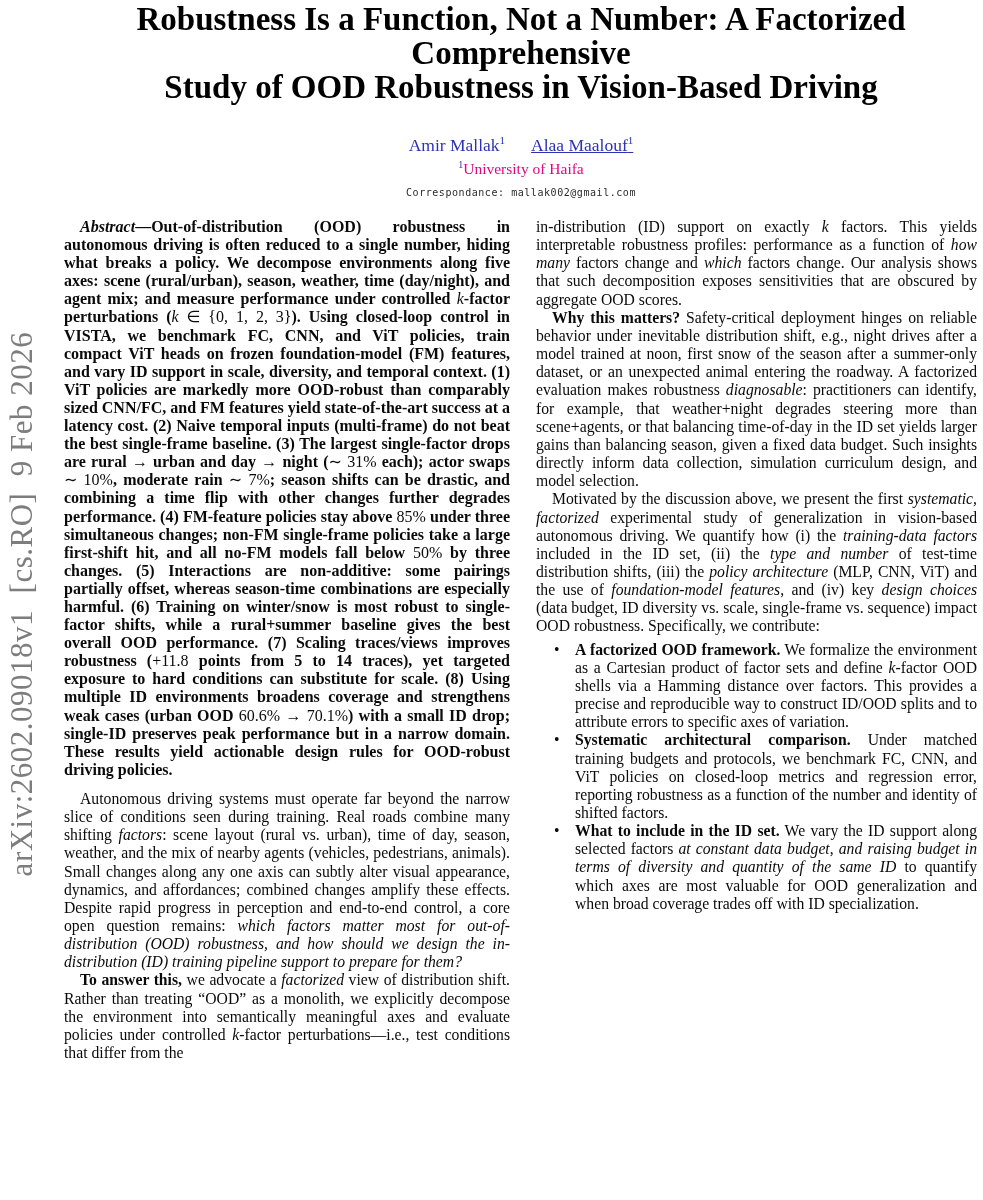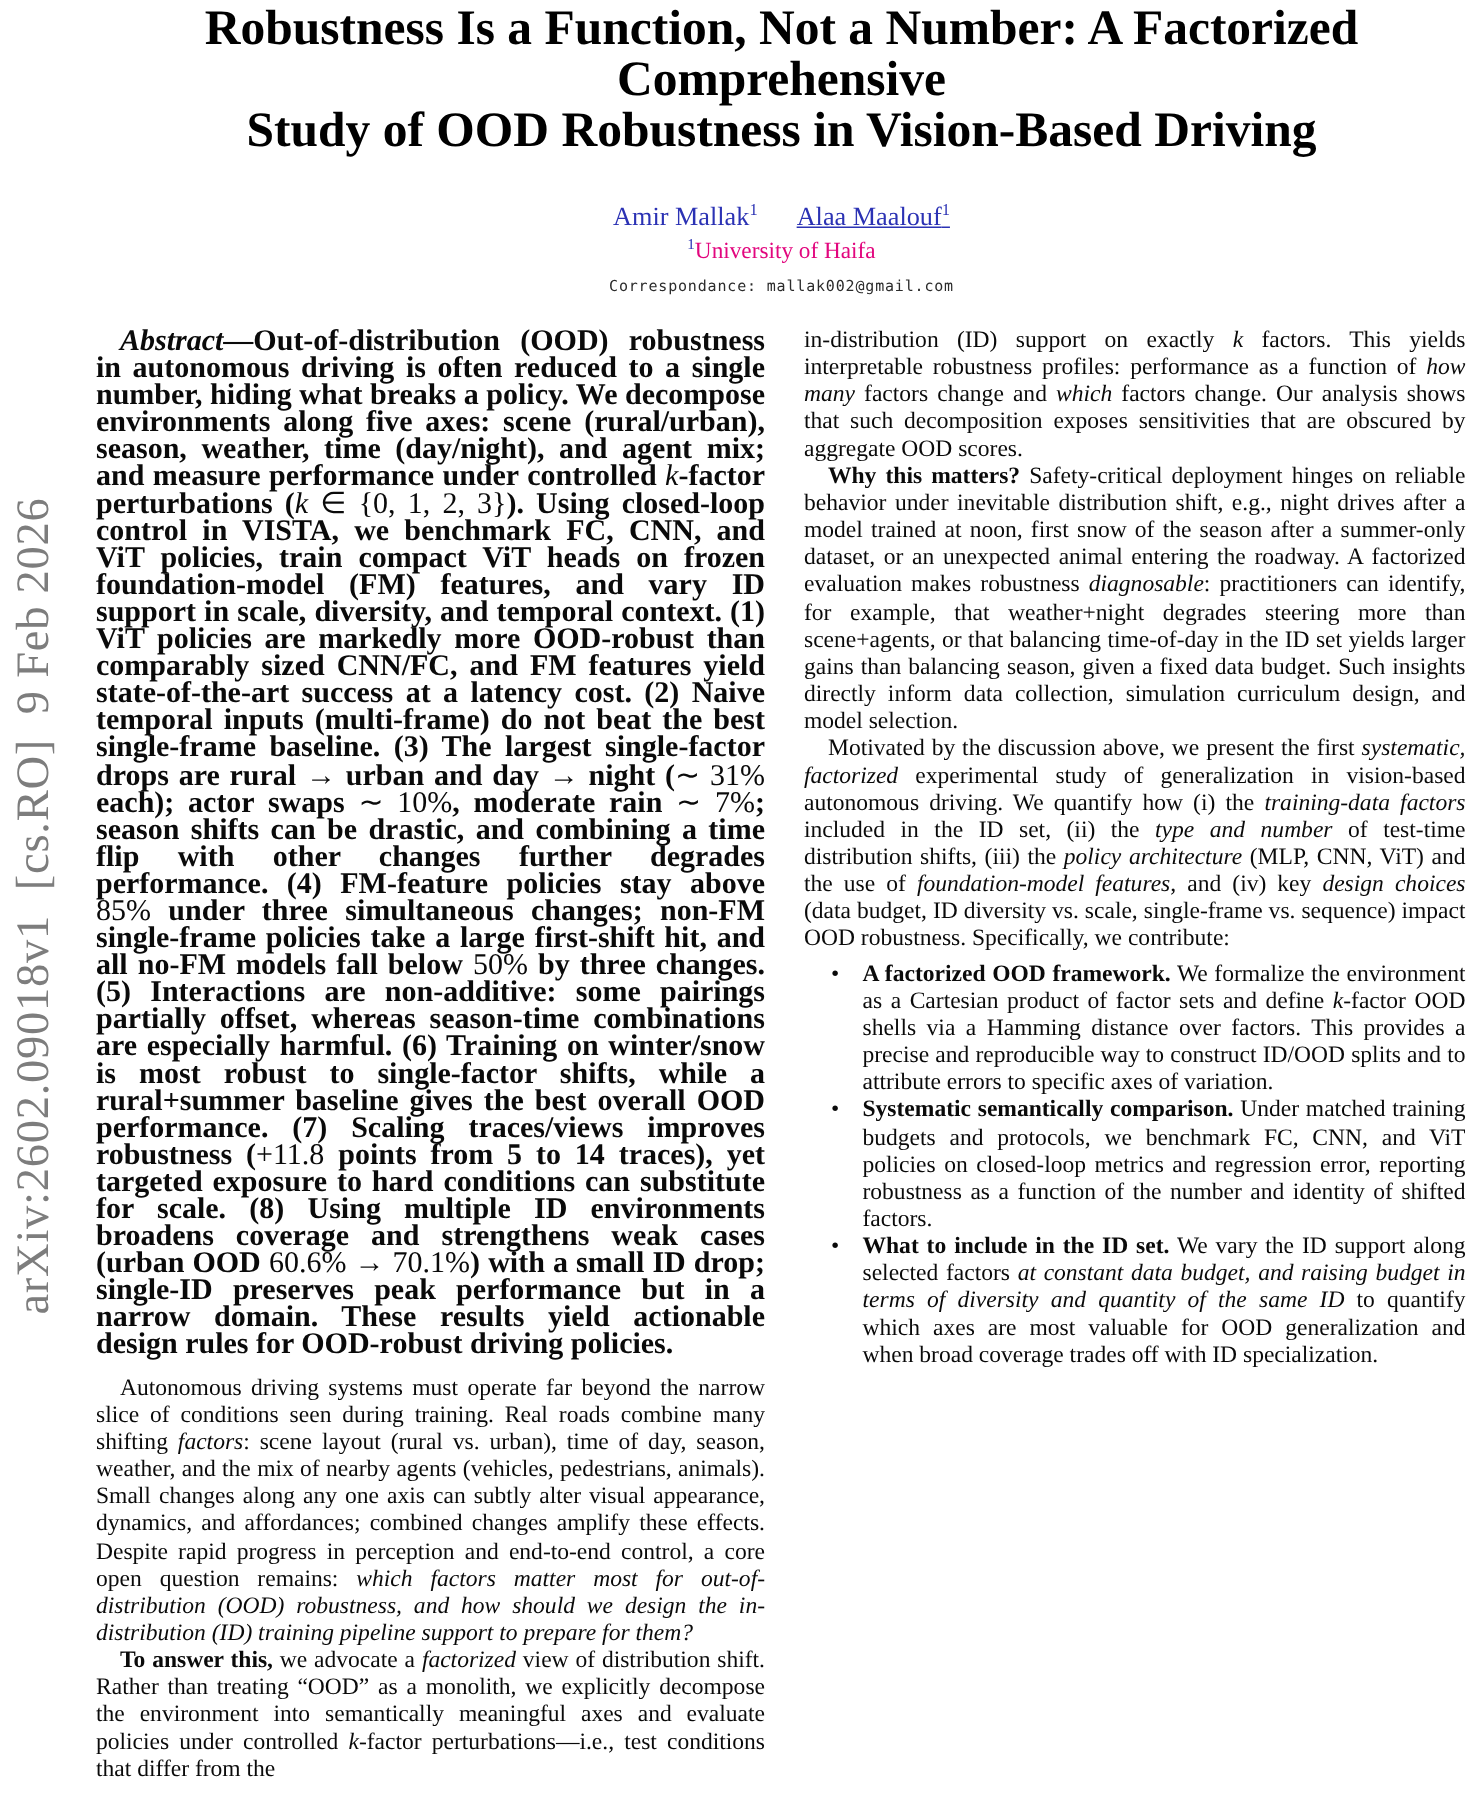--- a/index.html
+++ b/index.html
@@ -25,21 +25,21 @@
                   font-family:"DejaVu Sans Mono",monospace;color:#2b2b2b;}
 
   
   .col{position:absolute;top:218px;bottom:0;text-align:justify;overflow:hidden;}
   .col-left{left:64px;width:446px;}
   .col-right{left:536px;width:441px;}
 
   p{margin:0;text-indent:16px;font-size:15.7px;line-height:18.15px;}
   p.noindent{text-indent:0;}
 
-  .abstract{font-size:20px;line-height:18.1px;font-weight:700;margin-bottom:11px;}
+  .abstract{font-size:16px;line-height:18.1px;font-weight:700;margin-bottom:11px;}
 
   .sec-head{text-indent:0;text-align:center;margin:12px 0 8px;
             font-size:16px;font-weight:400;}
   .sec-title{font-variant:small-caps;letter-spacing:0.4px;margin-left:9px;}
 
   .subsec-head{text-indent:0;text-align:left;font-style:italic;
                font-size:15.7px;margin:15px 0 10px;}
   .subsec-title{margin-left:6px;}
 
   ul.contrib{margin:5px 0 0;padding:0;list-style:none;}
@@ -77,16 +77,16 @@
   <p><span class="s-n">Autonomous driving systems must operate far beyond the narrow slice of conditions seen during training. Real roads combine many shifting </span><span class="s-i">factors</span><span class="s-n">: scene layout (rural vs. urban), time of day, season, weather, and the mix of nearby agents (vehicles, pedestrians, animals). Small changes along any one axis can subtly alter visual appearance, dynamics, and affordances; combined changes amplify these effects. Despite rapid progress in perception and end-to-end control, a core open question remains: </span><span class="s-i">which factors matter most for out-of-distribution (OOD) robustness, and how should we design the in-distribution (ID) training pipeline support to prepare for them?</span></p>
   <p><span class="s-b">To answer this,</span><span class="s-n"> we advocate a </span><span class="s-i">factorized</span><span class="s-n"> view of distribution shift. Rather than treating “OOD” as a monolith, we explicitly decompose the environment into semantically meaningful axes and evaluate policies under controlled </span><span class="s-mi">k</span><span class="s-n">-factor perturbations—i.e., test conditions that differ from the</span></p>
 </div>
 
 <div class="col col-right">
   <p class="noindent"><span class="s-n">in-distribution (ID) support on exactly </span><span class="s-mi">k</span><span class="s-n"> factors. This yields interpretable robustness profiles: performance as a function of </span><span class="s-i">how many</span><span class="s-n"> factors change and </span><span class="s-i">which</span><span class="s-n"> factors change. Our analysis shows that such decomposition exposes sensitivities that are obscured by aggregate OOD scores.</span></p>
   <p><span class="s-b">Why this matters?</span><span class="s-n"> Safety-critical deployment hinges on reliable behavior under inevitable distribution shift, e.g., night drives after a model trained at noon, first snow of the season after a summer-only dataset, or an unexpected animal entering the roadway. A factorized evaluation makes robustness </span><span class="s-i">diagnosable</span><span class="s-n">: practitioners can identify, for example, that weather+night degrades steering more than scene+agents, or that balancing time-of-day in the ID set yields larger gains than balancing season, given a fixed data budget. Such insights directly inform data collection, simulation curriculum design, and model selection.</span></p>
   <p><span class="s-n">Motivated by the discussion above, we present the first </span><span class="s-i">systematic, factorized</span><span class="s-n"> experimental study of generalization in vision-based autonomous driving. We quantify how (i) the </span><span class="s-i">training-data factors</span><span class="s-n"> included in the ID set, (ii) the </span><span class="s-i">type and number</span><span class="s-n"> of test-time distribution shifts, (iii) the </span><span class="s-i">policy architecture</span><span class="s-n"> (MLP, CNN, ViT) and the use of </span><span class="s-i">foundation-model features</span><span class="s-n">, and (iv) key </span><span class="s-i">design choices</span><span class="s-n"> (data budget, ID diversity vs. scale, single-frame vs. sequence) impact OOD robustness. Specifically, we contribute:</span></p>
   <ul class="contrib">
     <li><span class="s-b">A factorized OOD framework.</span><span class="s-n"> We formalize the environment as a Cartesian product of factor sets and define </span><span class="s-mi">k</span><span class="s-n">-factor OOD shells via a Hamming distance over factors. This provides a precise and reproducible way to construct ID/OOD splits and to attribute errors to specific axes of variation.</span></li>
-    <li><span class="s-b">Systematic semantically comparison.</span><span class="s-n"> Under matched training budgets and protocols, we benchmark FC, CNN, and ViT policies on closed-loop metrics and regression error, reporting robustness as a function of the number and identity of shifted factors.</span></li>
+    <li><span class="s-b">Systematic architectural comparison.</span><span class="s-n"> Under matched training budgets and protocols, we benchmark FC, CNN, and ViT policies on closed-loop metrics and regression error, reporting robustness as a function of the number and identity of shifted factors.</span></li>
     <li><span class="s-b">What to include in the ID set.</span><span class="s-n"> We vary the ID support along selected factors </span><span class="s-i">at constant data budget, and raising budget in terms of diversity and quantity of the same ID</span><span class="s-n"> to quantify which axes are most valuable for OOD generalization and when broad coverage trades off with ID specialization.</span></li>
   </ul>
 </div>
 
 </body></html>

